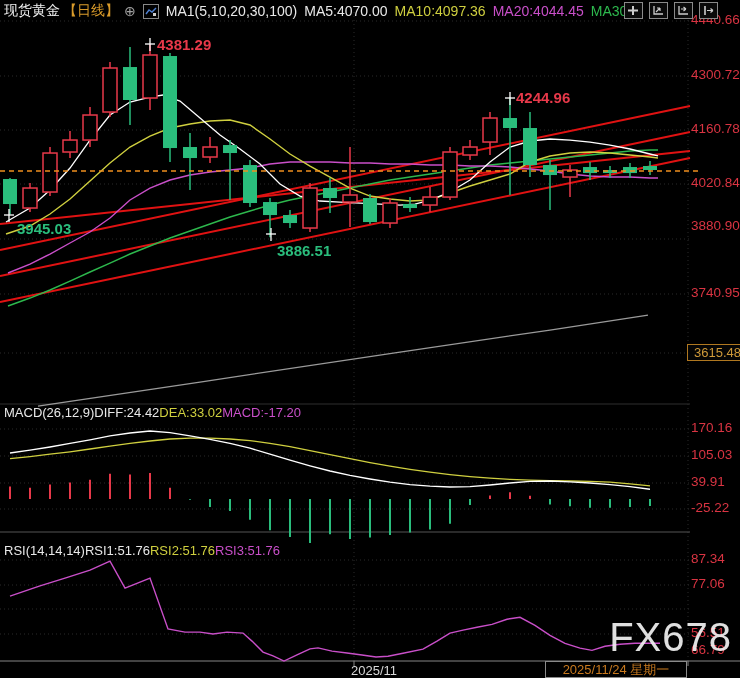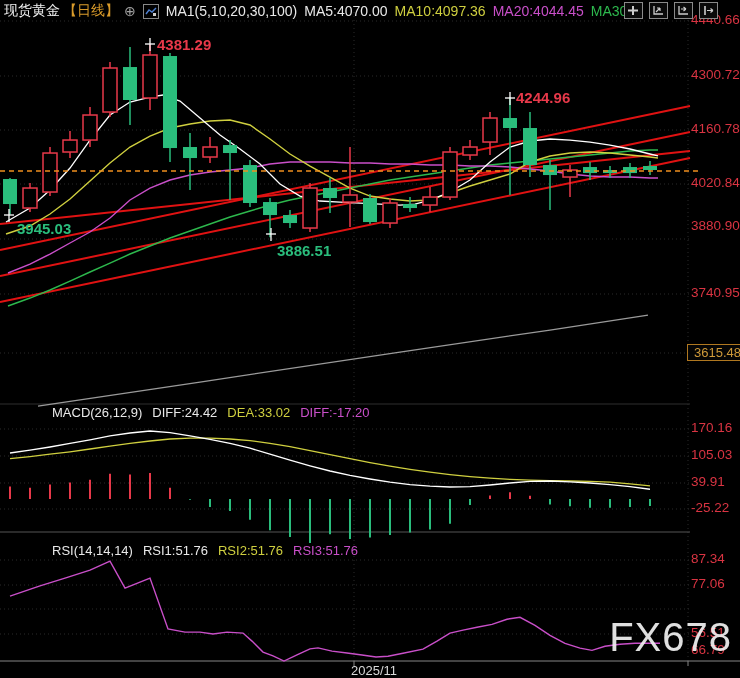--- a/index.html
+++ b/index.html
@@ -13,21 +13,21 @@
   .hdr .t-plus{color:#a0a0a0;font-size:14px;}
   .hdr .t-ma{color:#e8e8e8;}
   .hdr .t-ma5{color:#e8e8e8;}
   .hdr .t-ma10{color:#cfcf3f;}
   .hdr .t-ma20{color:#c94fc9;}
   .hdr .t-ma30{color:#2db84d;}
   .mini-ic{width:14px;height:13px;border:1px solid #888;display:inline-block;}
   .toolbar{position:absolute;right:22px;top:2px;display:flex;gap:6px;}
   .tool-btn{width:17px;height:15px;border:1px solid #8a8a8a;background:#0a0a0a;
             display:flex;align-items:center;justify-content:center;}
-  .panel-labels{position:absolute;left:4px;display:flex;gap:10px;font-size:13px;white-space:nowrap;margin-left:48px;}
+  .panel-labels{position:absolute;left:4px;display:flex;font-size:13px;white-space:nowrap;}
   .pl-w{color:#e8e8e8;} .pl-y{color:#cfcf3f;} .pl-m{color:#c94fc9;}
   #macd-labels{top:405px;} #rsi-labels{top:543px;}
   .axis-lbl{position:absolute;left:691px;font-size:13.5px;color:#d93442;}
   .axis-lbl-boxed{position:absolute;left:687px;font-size:13px;color:#cf9a3a;
                   border:1px solid #b07820;padding:0 6px;background:#050505;}
   #month-label{position:absolute;left:351px;top:663px;font-size:13px;color:#d8d8d8;}
   #date-box{position:absolute;left:545px;top:661px;width:140px;height:15px;
             border:1px solid #8a8a8a;font-size:13px;color:#c8791e;
             display:flex;align-items:center;justify-content:center;white-space:nowrap;}
   #watermark{position:absolute;right:8px;bottom:18px;font-size:40px;color:rgba(240,240,240,.93);
@@ -242,25 +242,26 @@
       <path d="M3,1 L3,10" stroke="#cccccc" stroke-width="1.6"></path>
       <path d="M5,5.5 L11,5.5 M11,5.5 L8.5,3.5 M11,5.5 L8.5,7.5" stroke="#cccccc" stroke-width="1.2" fill="none"></path>
         </svg>
       </span>
   </div>
 
   <div id="macd-labels" class="panel-labels">
     <span class="pl-w">MACD(26,12,9)</span>
     <span class="pl-w">DIFF:24.42</span>
     <span class="pl-y">DEA:33.02</span>
-    <span class="pl-m">DIFF:-17.20</span>
+    <span class="pl-m">MACD:-17.20</span>
   </div>
 
   <div id="rsi-labels" class="panel-labels">
     <span class="pl-w">RSI(14,14,14)</span>
     <span class="pl-w">RSI1:51.76</span>
     <span class="pl-y">RSI2:51.76</span>
     <span class="pl-m">RSI3:51.76</span>
   </div>
 
   <div id="month-label">2025/11</div>
+  <div id="date-box">2025/11/24 星期一</div>
   <div id="watermark">FX678</div>
 </div>
 
 </body></html>

